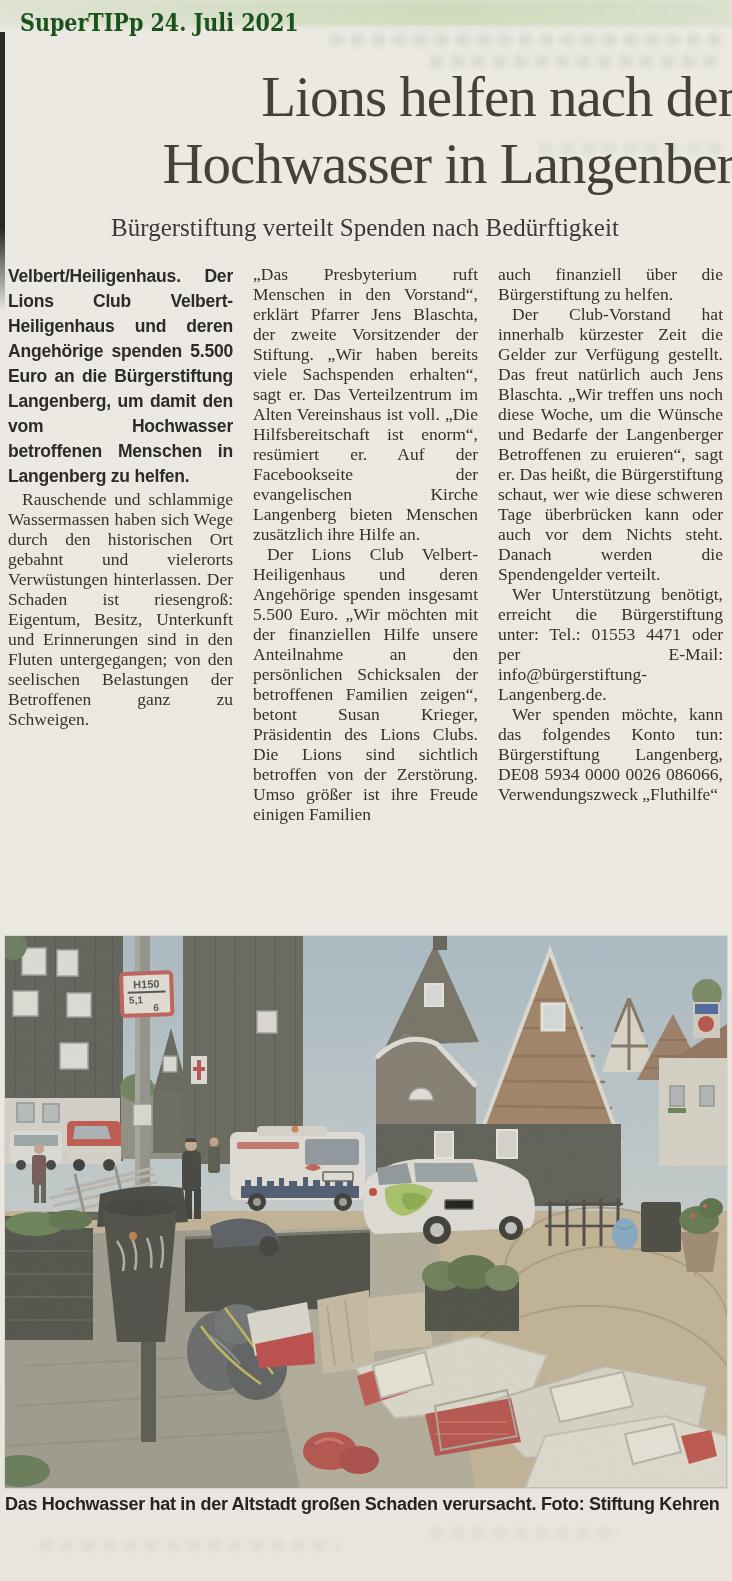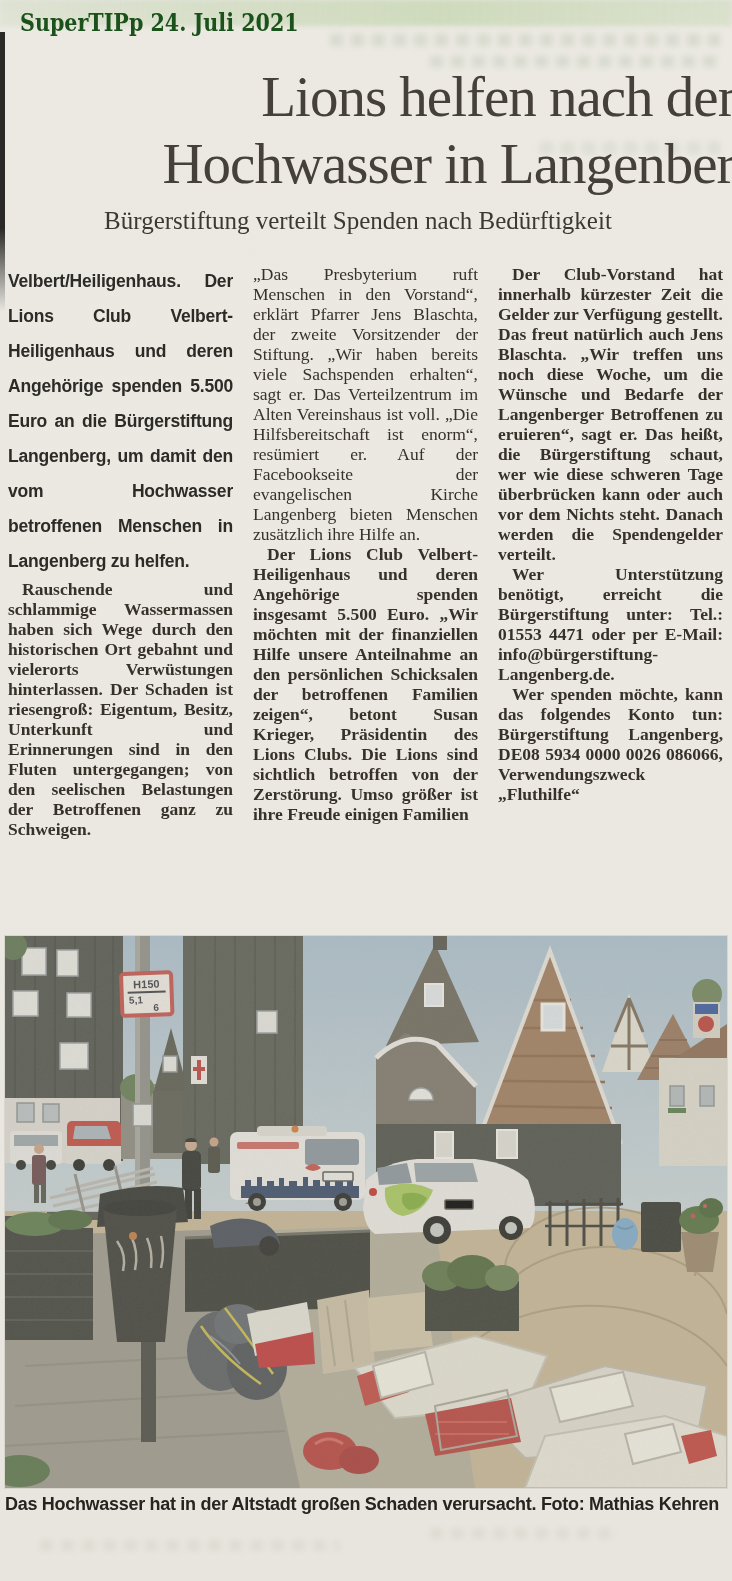--- a/index.html
+++ b/index.html
@@ -21,36 +21,36 @@
     position:absolute;left:20px;top:8px;
     font-family:"DejaVu Serif",serif;font-weight:bold;font-size:24px;color:#1b521b;
     transform:scaleX(.86);transform-origin:left top;white-space:nowrap;
   }
   .headline{
     position:absolute;left:0;top:64px;width:732px;margin:0;
     text-align:right;font-family:"Liberation Serif",serif;font-weight:normal;
     font-size:57px;line-height:1.17;letter-spacing:-1px;color:#45403a;padding-left:29px;
   }
   .subheadline{
-    position:absolute;left:0;top:207px;width:716px;margin:0;
+    position:absolute;left:0;top:207px;width:716px;margin:7px;
     text-align:center;font-family:"Liberation Serif",serif;font-weight:normal;
     font-size:25px;color:#3c3833;letter-spacing:0;
   }
   .columns{
     position:absolute;left:8px;top:264px;width:716px;height:672px;
     display:flex;gap:20px;
   }
   .col{width:225px;height:672px;overflow:hidden;}
   .col p{margin:0;text-align:justify;}
   p.lead{
     font-family:"Liberation Sans",sans-serif;font-weight:bold;
-    font-size:17.5px;line-height:35px;color:#2d2b27;letter-spacing:-.2px;
+    font-size:17.5px;line-height:25px;color:#2d2b27;letter-spacing:-.2px;
   }
   p.bodytxt{font-size:17.5px;line-height:20px;color:#363229;}
-  p.indent{text-indent:14px;font-weight:bold;}
+  p.indent{text-indent:14px;}
   .photo{
     position:absolute;left:5px;top:936px;width:722px;height:552px;margin:0;
     outline:1px solid #d8d6cf;background:#b5c4cc;
   }
   .photo svg{display:block;}
   .caption{
     position:absolute;left:5px;top:1494px;width:724px;
     font-family:"Liberation Sans",sans-serif;font-weight:bold;
     font-size:18px;letter-spacing:-.3px;color:#262420;
   }
@@ -77,20 +77,21 @@
   <div class="columns">
     <div class="col">
       <p class="lead">Velbert/Heiligenhaus. Der Lions Club Velbert-Heiligenhaus und deren Angehörige spenden 5.500 Euro an die Bürgerstiftung Langenberg, um damit den vom Hochwasser betroffenen Menschen in Langenberg zu helfen.</p>
       <p class="bodytxt indent">Rauschende und schlammige Wassermassen haben sich Wege durch den historischen Ort gebahnt und vielerorts Verwüstungen hinterlassen. Der Schaden ist riesengroß: Eigentum, Besitz, Unterkunft und Erinnerungen sind in den Fluten untergegangen; von den seelischen Belastungen der Betroffenen ganz zu Schweigen.</p>
     </div>
     <div class="col">
       <p class="bodytxt">„Das Presbyterium ruft Menschen in den Vorstand“, erklärt Pfarrer Jens Blaschta, der zweite Vorsitzender der Stiftung. „Wir haben bereits viele Sachspenden erhalten“, sagt er. Das Verteilzentrum im Alten Vereinshaus ist voll. „Die Hilfsbereitschaft ist enorm“, resümiert er. Auf der Facebookseite der evangelischen Kirche Langenberg bieten Menschen zusätzlich ihre Hilfe an.</p>
       <p class="bodytxt indent">Der Lions Club Velbert-Heiligenhaus und deren Angehörige spenden insgesamt 5.500 Euro. „Wir möchten mit der finanziellen Hilfe unsere Anteilnahme an den persönlichen Schicksalen der betroffenen Familien zeigen“, betont Susan Krieger, Präsidentin des Lions Clubs. Die Lions sind sichtlich betroffen von der Zerstörung. Umso größer ist ihre Freude einigen Familien</p>
     </div>
     <div class="col">
+      <p class="bodytxt">auch finanziell über die Bürgerstiftung zu helfen.</p>
       <p class="bodytxt indent">Der Club-Vorstand hat innerhalb kürzester Zeit die Gelder zur Verfügung gestellt. Das freut natürlich auch Jens Blaschta. „Wir treffen uns noch diese Woche, um die Wünsche und Bedarfe der Langenberger Betroffenen zu eruieren“, sagt er. Das heißt, die Bürgerstiftung schaut, wer wie diese schweren Tage überbrücken kann oder auch vor dem Nichts steht. Danach werden die Spendengelder verteilt.</p>
       <p class="bodytxt indent">Wer Unterstützung benötigt, erreicht die Bürgerstiftung unter: Tel.: 01553 4471 oder per E-Mail: info@bürgerstiftung-Langenberg.de.</p>
       <p class="bodytxt indent">Wer spenden möchte, kann das folgendes Konto tun: Bürgerstiftung Langenberg, DE08 5934 0000 0026 086066, Verwendungszweck „Fluthilfe“</p>
     </div>
   </div>
 
   <figure class="photo">
     <svg width="722" height="552" viewBox="0 0 722 552" xmlns="http://www.w3.org/2000/svg">
       <defs>
         <linearGradient id="sky" x1="0" y1="0" x2="0" y2="1">
@@ -335,15 +336,15 @@
         <ellipse cx="325" cy="515" rx="27" ry="19" fill="#b5413c"></ellipse>
         <ellipse cx="354" cy="524" rx="20" ry="14" fill="#a83a36"></ellipse>
         <path d="M310,508 q14,-10 28,0" stroke="#d06a60" stroke-width="3" fill="none"></path>
       </g>
 
       <rect width="722" height="552" filter="url(#grain)" opacity="0.16"></rect>
       <rect width="722" height="552" fill="#d8cfc0" opacity="0.07"></rect>
     </svg>
   </figure>
 
-  <div class="caption">Das Hochwasser hat in der Altstadt großen Schaden verursacht. Foto: Mathias Kehren</div>
+  <div class="caption">Das Hochwasser hat in der Altstadt großen Schaden verursacht. Foto: Stiftung Kehren</div>
 
 </div>
 
 </body></html>

